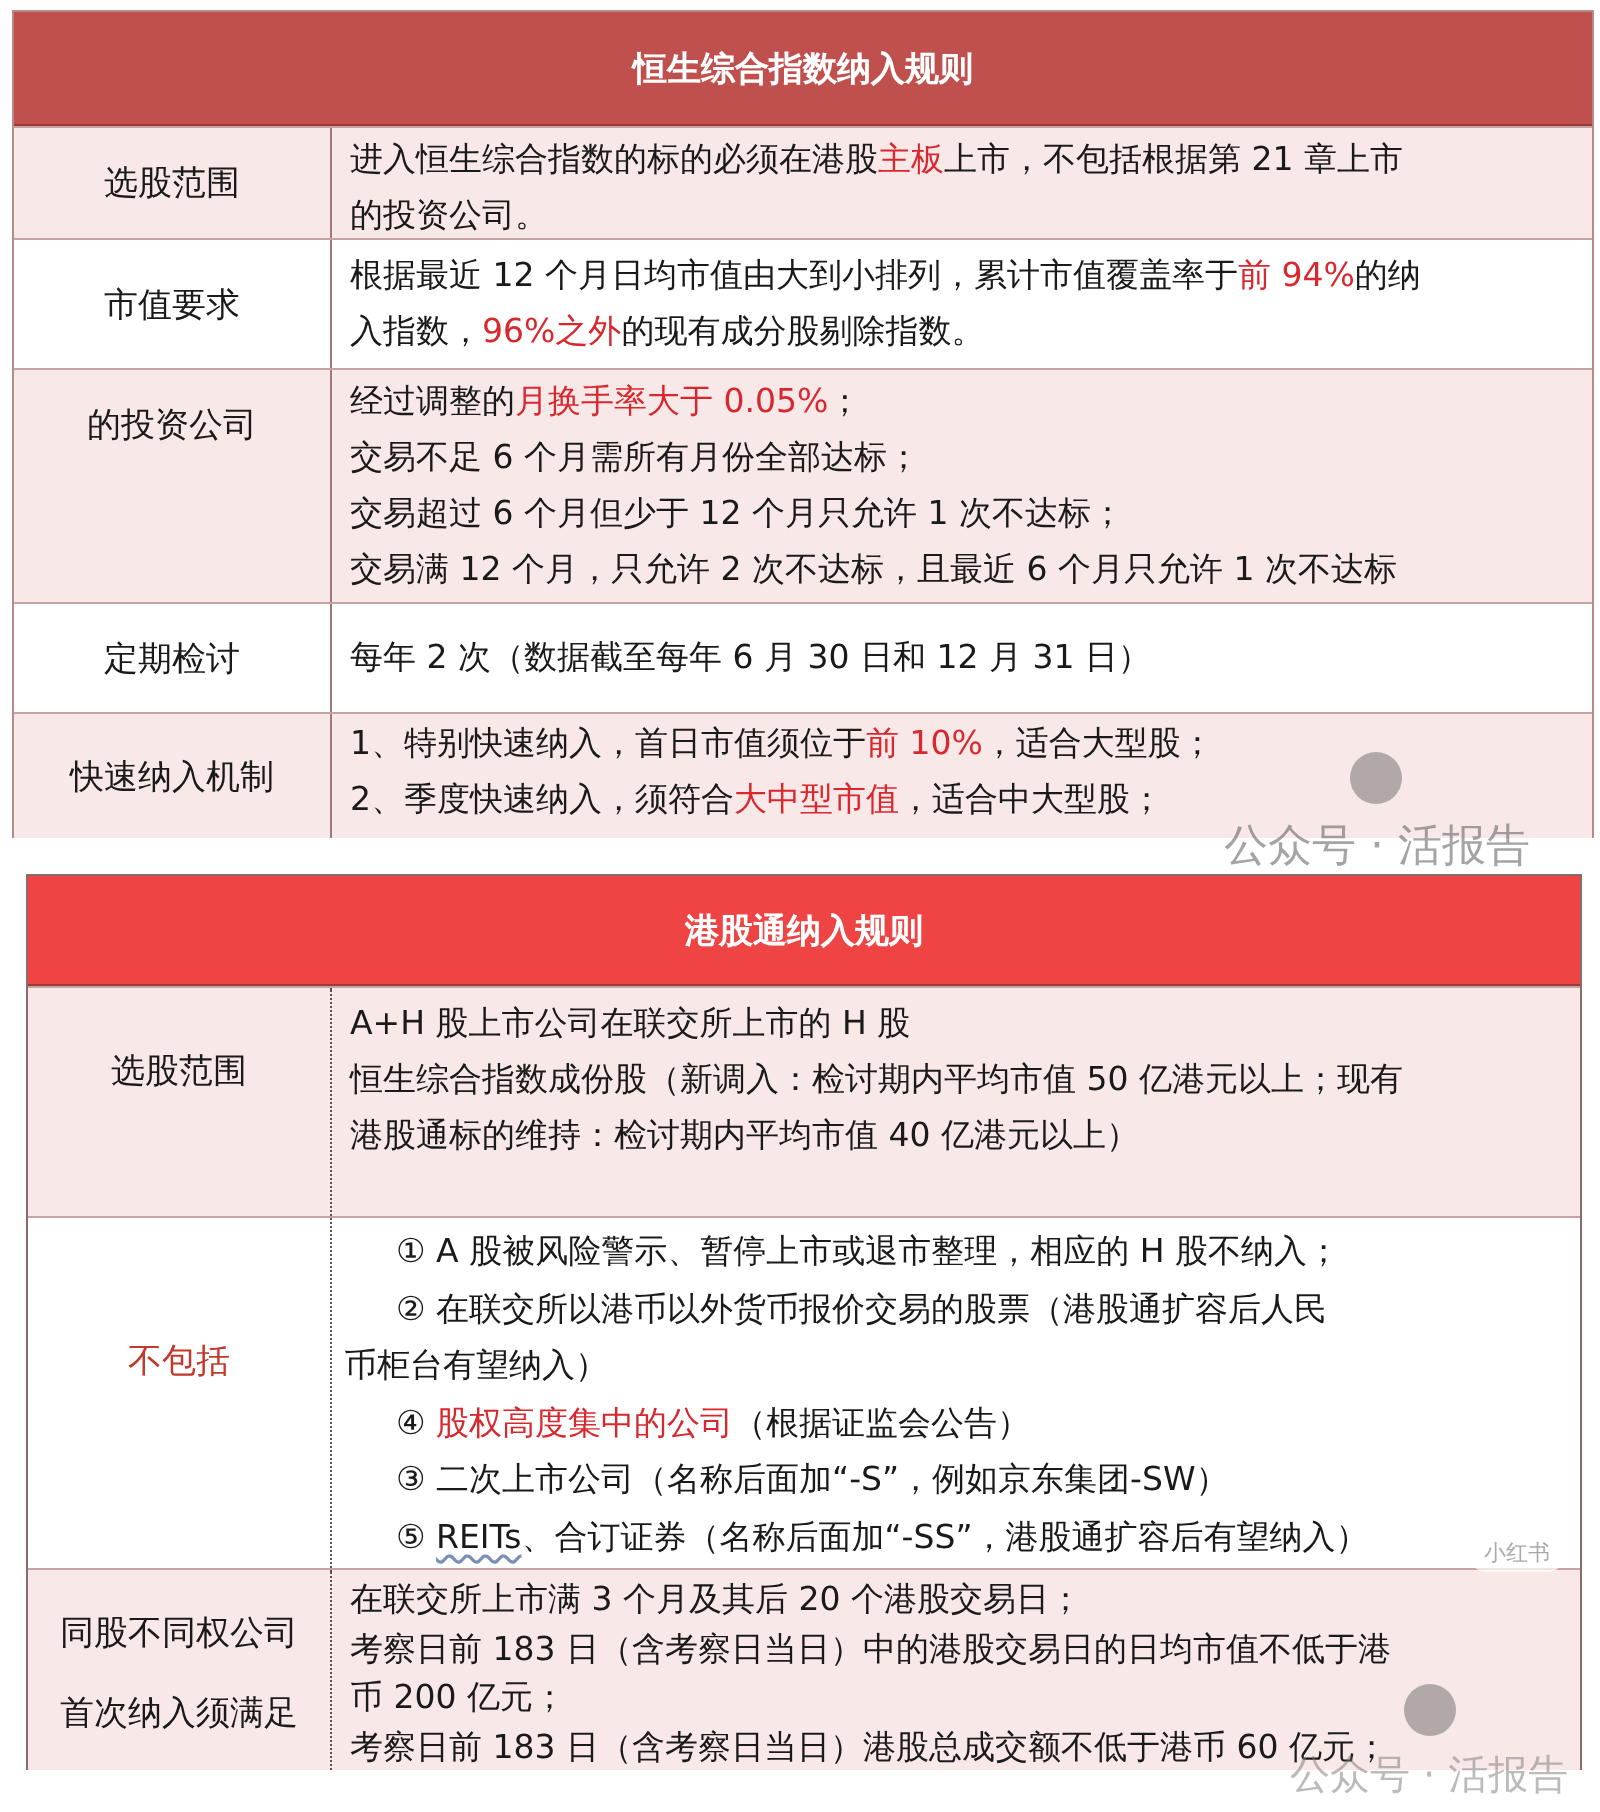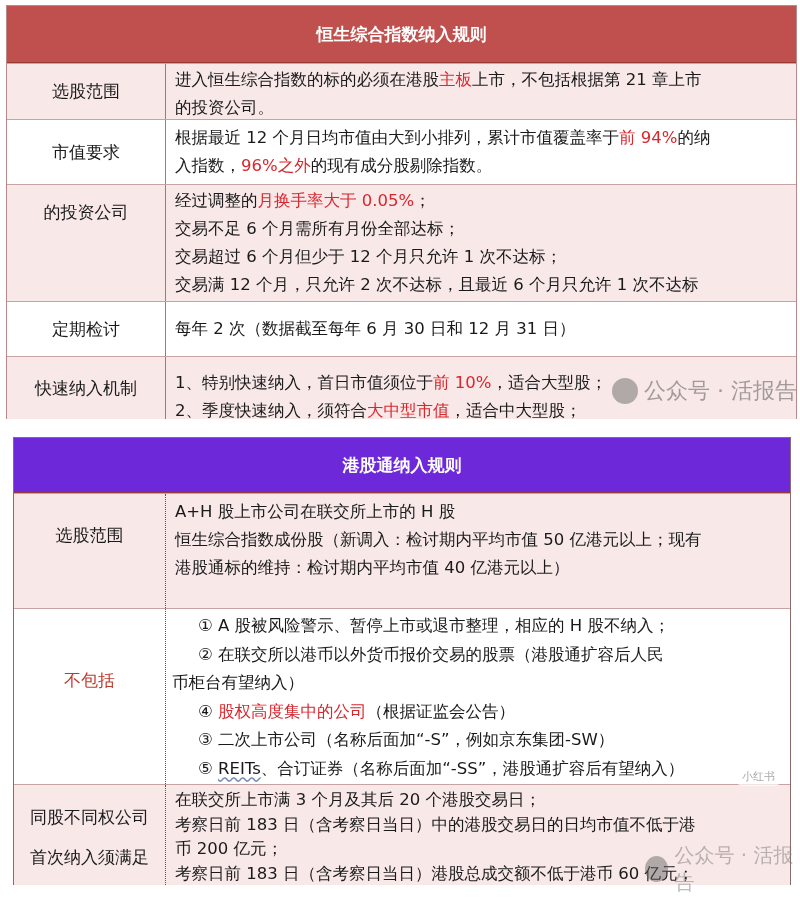--- a/index.html
+++ b/index.html
@@ -9,36 +9,36 @@
   }
   .tbl { position:absolute; border:1px solid #b78a8a; box-sizing:border-box; }
   #t1 { left:6px; top:5px; width:791px; height:414px; }
   #t2 { left:13px; top:437px; width:778px; height:448px; border-color:#8a6b6b; }
   .hdr {
     background:#c0504d; color:#ffffff; font-weight:bold; font-size:17px;
     display:flex; align-items:center; justify-content:center; box-sizing:border-box;
     border-bottom:1px solid #9b3b38;
   }
   #t1 .hdr { height:57px; }
-  #t2 .hdr { height:55px; background:#6d28d9; }
+  #t2 .hdr { height:55px; background:#ef4444; }
   .row { display:flex; box-sizing:border-box; border-top:1px solid #c8a3a3; }
   .row.pink { background:#f8e8e8; }
   .row.white { background:#ffffff; }
   .lab {
     width:159px; flex:none; display:flex; flex-direction:column; align-items:center; justify-content:center;
     font-size:17px; border-right:1px solid #a07878; box-sizing:border-box; text-align:center;
   }
   #t2 .lab { width:152px; border-right:1px dotted #555; }
   .lab.red { color:#c0392b; }
   .cnt { flex:1; padding:2px 0 2px 9px; font-size:16.5px; line-height:28px; box-sizing:border-box; }
   .hl { color:#d9272e; }
   .ind { padding-left:32px; }
   .wm {
     position:absolute; color:rgba(90,90,90,0.55); font-size:22px; pointer-events:none;
-    display:flex; align-items:center; gap:6px;
+    display:flex; align-items:center; gap:6px;flex-direction:column;
   }
   .wm .logo { width:26px; height:26px; border-radius:50%; background:rgba(90,90,90,0.45); display:inline-block; }
   .badge {
     position:absolute; left:735px; top:767px; padding:2px 7px; border-radius:8px;
     background:rgba(255,255,255,0.7); color:rgba(160,160,160,0.9); font-size:11px;
   }
   .wavy { text-decoration: underline wavy #7a8fb8; text-underline-offset:3px; }
 </style>
 </head>
 <body>
@@ -74,21 +74,21 @@
 
   <div class="row white" style="height:55px">
     <div class="lab">定期检讨</div>
     <div class="cnt" style="display:flex;align-items:center">
         <div><span>每年 2 次（数据截至每年 6 月 30 日和 12 月 31 日）</span></div>
       </div>
   </div>
 
   <div class="row pink" style="height:63px">
     <div class="lab">快速纳入机制</div>
-    <div class="cnt" style="padding-top:12px">
+    <div class="cnt" style="padding-top:1px">
         <div><span>1、特别快速纳入，首日市值须位于</span><span class="hl">前 10%</span><span>，适合大型股；</span></div>
         <div><span>2、季度快速纳入，须符合</span><span class="hl">大中型市值</span><span>，适合中大型股；</span></div>
       </div>
   </div>
 </div>
 
 <div class="wm" style="left:612px;top:376px">
   <span class="logo"></span>
   <span>公众号 · 活报告</span>
 </div>

